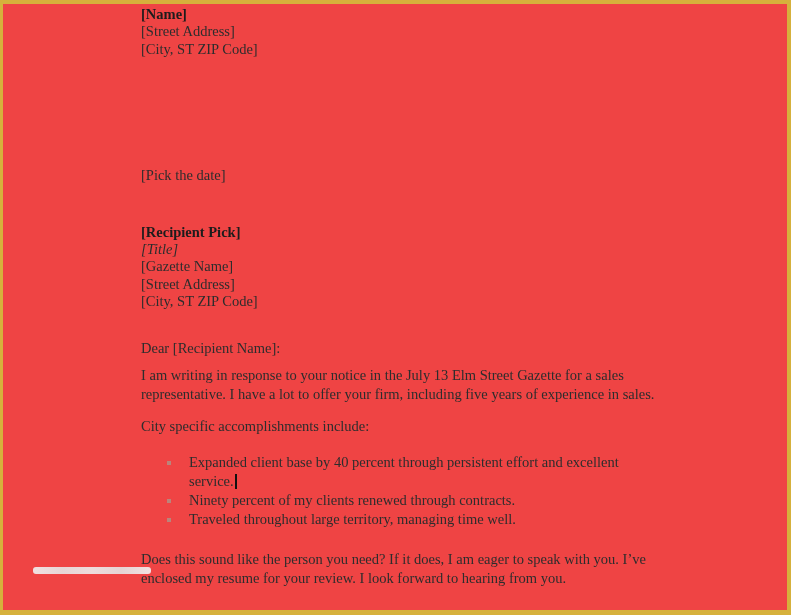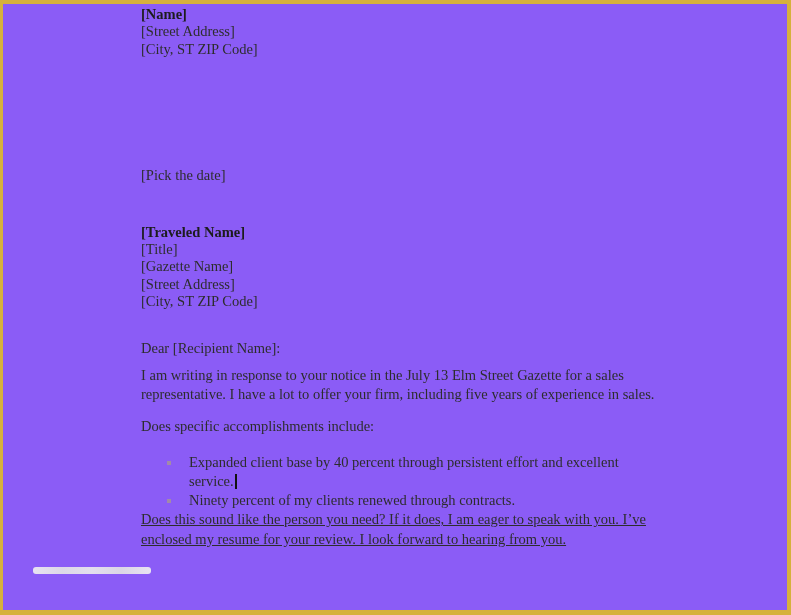--- a/index.html
+++ b/index.html
@@ -3,49 +3,49 @@
 <meta charset="utf-8">
 <style>
   * { margin: 0; padding: 0; box-sizing: border-box; }
   html, body { width: 791px; height: 615px; background: #ffffff; }
   body { font-family: "Liberation Serif", serif; overflow: hidden; }
 
   .frame {
     position: relative;
     width: 791px;
     height: 615px;
-    background: #8b5cf6;
+    background: #ef4444;
     border: 4px solid #d6b13c;
     border-left-width: 3px;
     border-bottom-width: 5px;
   }
 
   .letter {
     position: absolute;
     top: 0; left: 0; right: 0; bottom: 0;
     padding: 2px 20px 0 138px;
     color: #2d2d2d;
     font-size: 14.5px;
   }
 
   .addr-block { line-height: 17.4px; }
   .addr-line { display: block; }
   .bold-line { font-weight: bold; color: #1c1c1c; }
-  .italic-line { }
+  .italic-line { font-style: italic; }
 
   .date-line { margin-top: 109px; line-height: 17.4px; }
 
   .recipient-block { margin-top: 39px; }
 
   .salutation { margin-top: 28px; line-height: 19px; }
 
   .para { line-height: 19.3px; width: 520px; }
   .para-intro { margin-top: 8px; }
   .para-accomplishments { margin-top: 13px; }
-  .para-closing { margin-top: 0; width: 522px; text-decoration: underline; }
+  .para-closing { margin-top: 20px; width: 522px; }
 
   ul.bullet-list {
     margin-top: 16px;
     list-style: none;
     width: 520px;
   }
   ul.bullet-list li {
     position: relative;
     padding-left: 48px;
     line-height: 19.3px;
@@ -89,41 +89,45 @@
 
     <div class="addr-block">
       <span class="addr-line bold-line">[Name]</span>
       <span class="addr-line">[Street Address]</span>
       <span class="addr-line">[City, ST ZIP Code]</span>
     </div>
 
     <div class="date-line">[Pick the date]</div>
 
     <div class="addr-block recipient-block">
-      <span class="addr-line bold-line">[Traveled Name]</span>
+      <span class="addr-line bold-line">[Recipient Pick]</span>
       <span class="addr-line italic-line">[Title]</span>
       <span class="addr-line">[Gazette Name]</span>
       <span class="addr-line">[Street Address]</span>
       <span class="addr-line">[City, ST ZIP Code]</span>
     </div>
 
     <div class="salutation">Dear [Recipient Name]:</div>
 
     <div class="para para-intro">I am writing in response to your notice in the July 13 Elm Street Gazette for a sales representative. I have a lot to offer your firm, including five years of experience in sales.</div>
 
-    <div class="para para-accomplishments">Does specific accomplishments include:</div>
+    <div class="para para-accomplishments">City specific accomplishments include:</div>
 
     <ul class="bullet-list">
       <li>
         <span class="bullet-dot"></span>
         <span>Expanded client base by 40 percent through persistent effort and excellent service.</span><span class="text-caret"></span>
       </li>
       <li>
         <span class="bullet-dot"></span>
         <span>Ninety percent of my clients renewed through contracts.</span>
+      </li>
+      <li>
+        <span class="bullet-dot"></span>
+        <span>Traveled throughout large territory, managing time well.</span>
       </li>
     </ul>
 
     <div class="para para-closing">Does this sound like the person you need? If it does, I am eager to speak with you. I’ve enclosed my resume for your review. I look forward to hearing from you.</div>
 
   </div>
 
   <div class="watermark-smudge"></div>
 </div>
 

